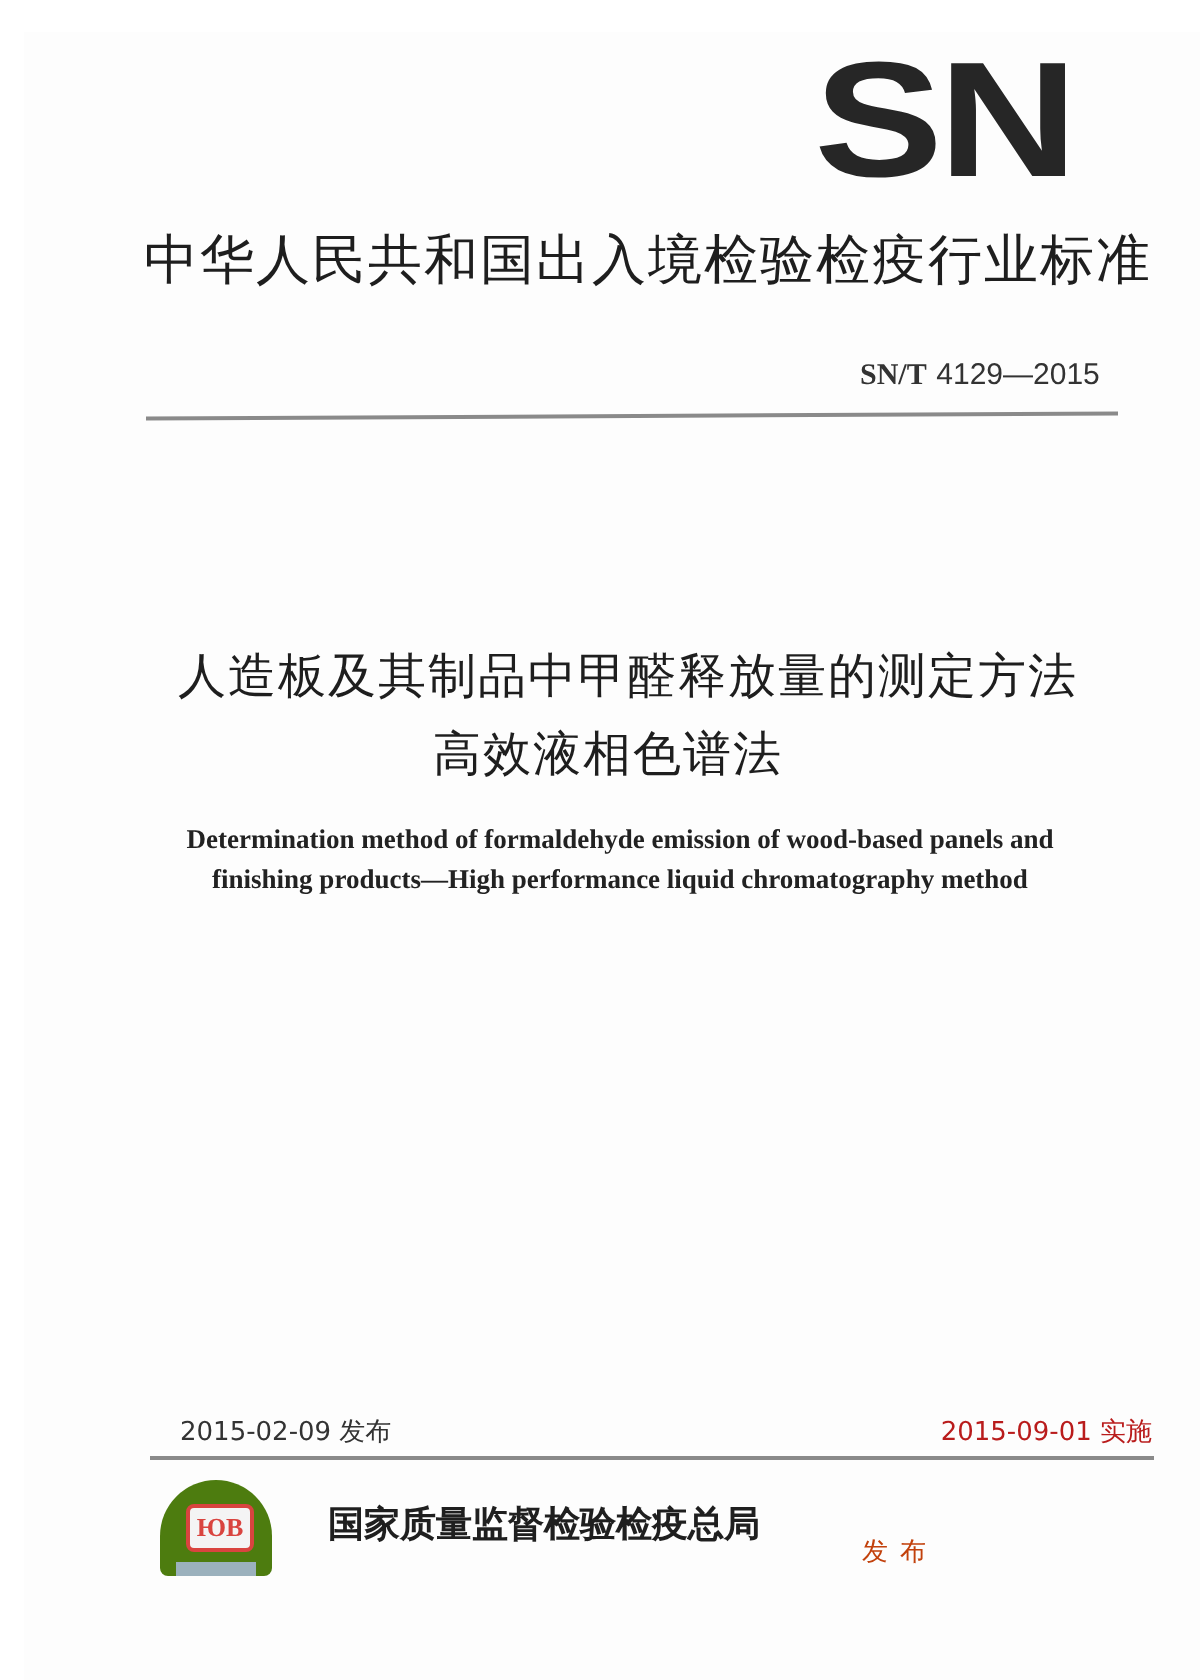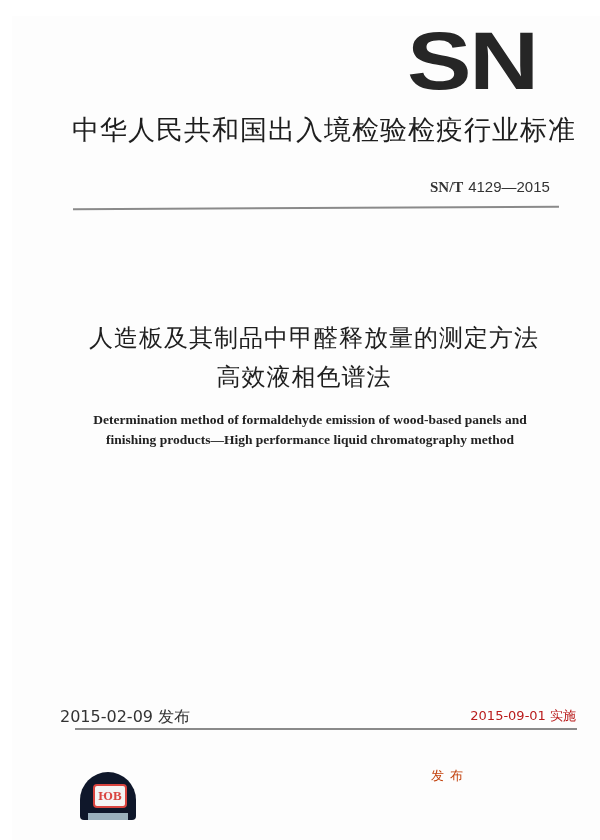--- a/index.html
+++ b/index.html
@@ -97,42 +97,42 @@
       font-family: "Liberation Serif", serif;
       font-weight: bold;
       font-size: 13.5px;
       color: #222;
       white-space: nowrap;
     }
     .en-title-1 { top: 412px; left: 10px; }
     .en-title-2 { top: 432px; left: 10px; }
     .date-left {
       position: absolute;
-      left: 60px;
+      left: 90px;
       top: 707px;
-      font-size: 16px;
+      font-size: 13px;
       color: #333;
       white-space: nowrap;
     }
     .date-right {
       position: absolute;
       right: 24px;
       top: 707px;
       font-size: 13px;
       color: #b91c1c;
       white-space: nowrap;
     }
     .seal {
       position: absolute;
       left: 80px;
-      top: 772px;
+      top: 740px;
       width: 56px;
       height: 48px;
       border-radius: 28px 28px 4px 4px;
-      background: #0f172a;
+      background: #4d7c0f;
       overflow: hidden;
     }
     .seal-inner {
       position: absolute;
       left: 13px;
       top: 12px;
       width: 30px;
       height: 20px;
       border: 2px solid #d9443f;
       border-radius: 4px;
@@ -207,15 +207,16 @@
 <div class="date-right">2015-09-01 实施</div>
 
 <div class="rule rule-bottom"></div>
 
 <div class="seal">
   <div class="seal-inner">ЮB</div>
   <div class="seal-base"></div>
 </div>
 
 <div class="publisher">
+  <div class="publisher-2">国家质量监督检验检疫总局</div>
 </div>
 
 <div class="publish-label">发布</div>
 
 </body></html>

